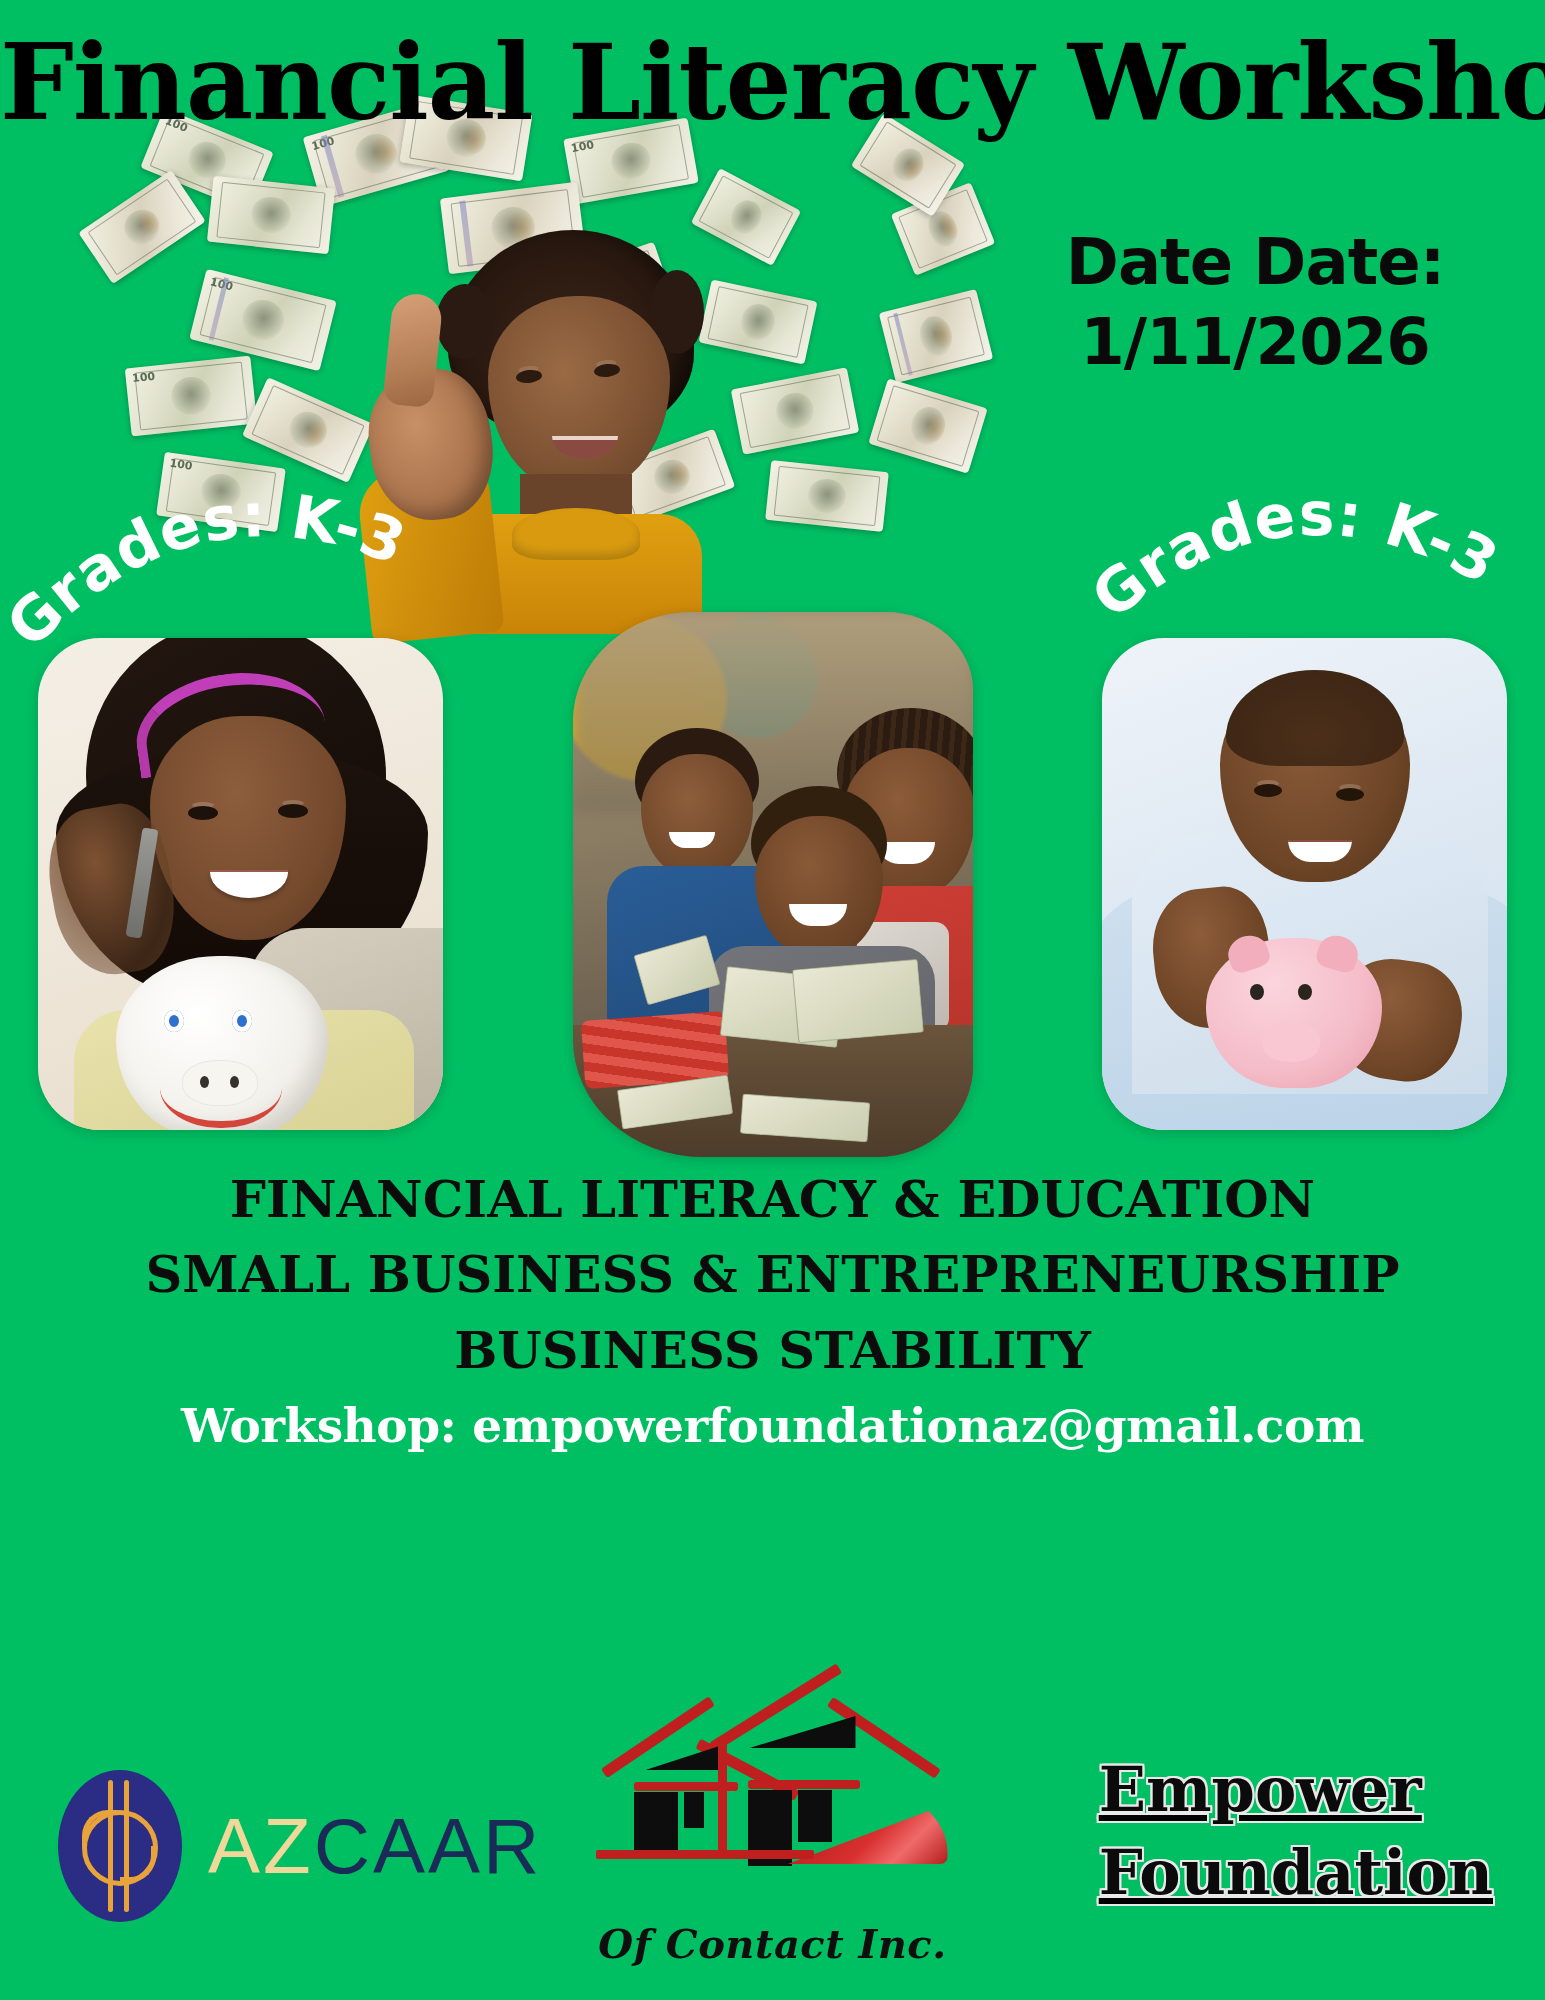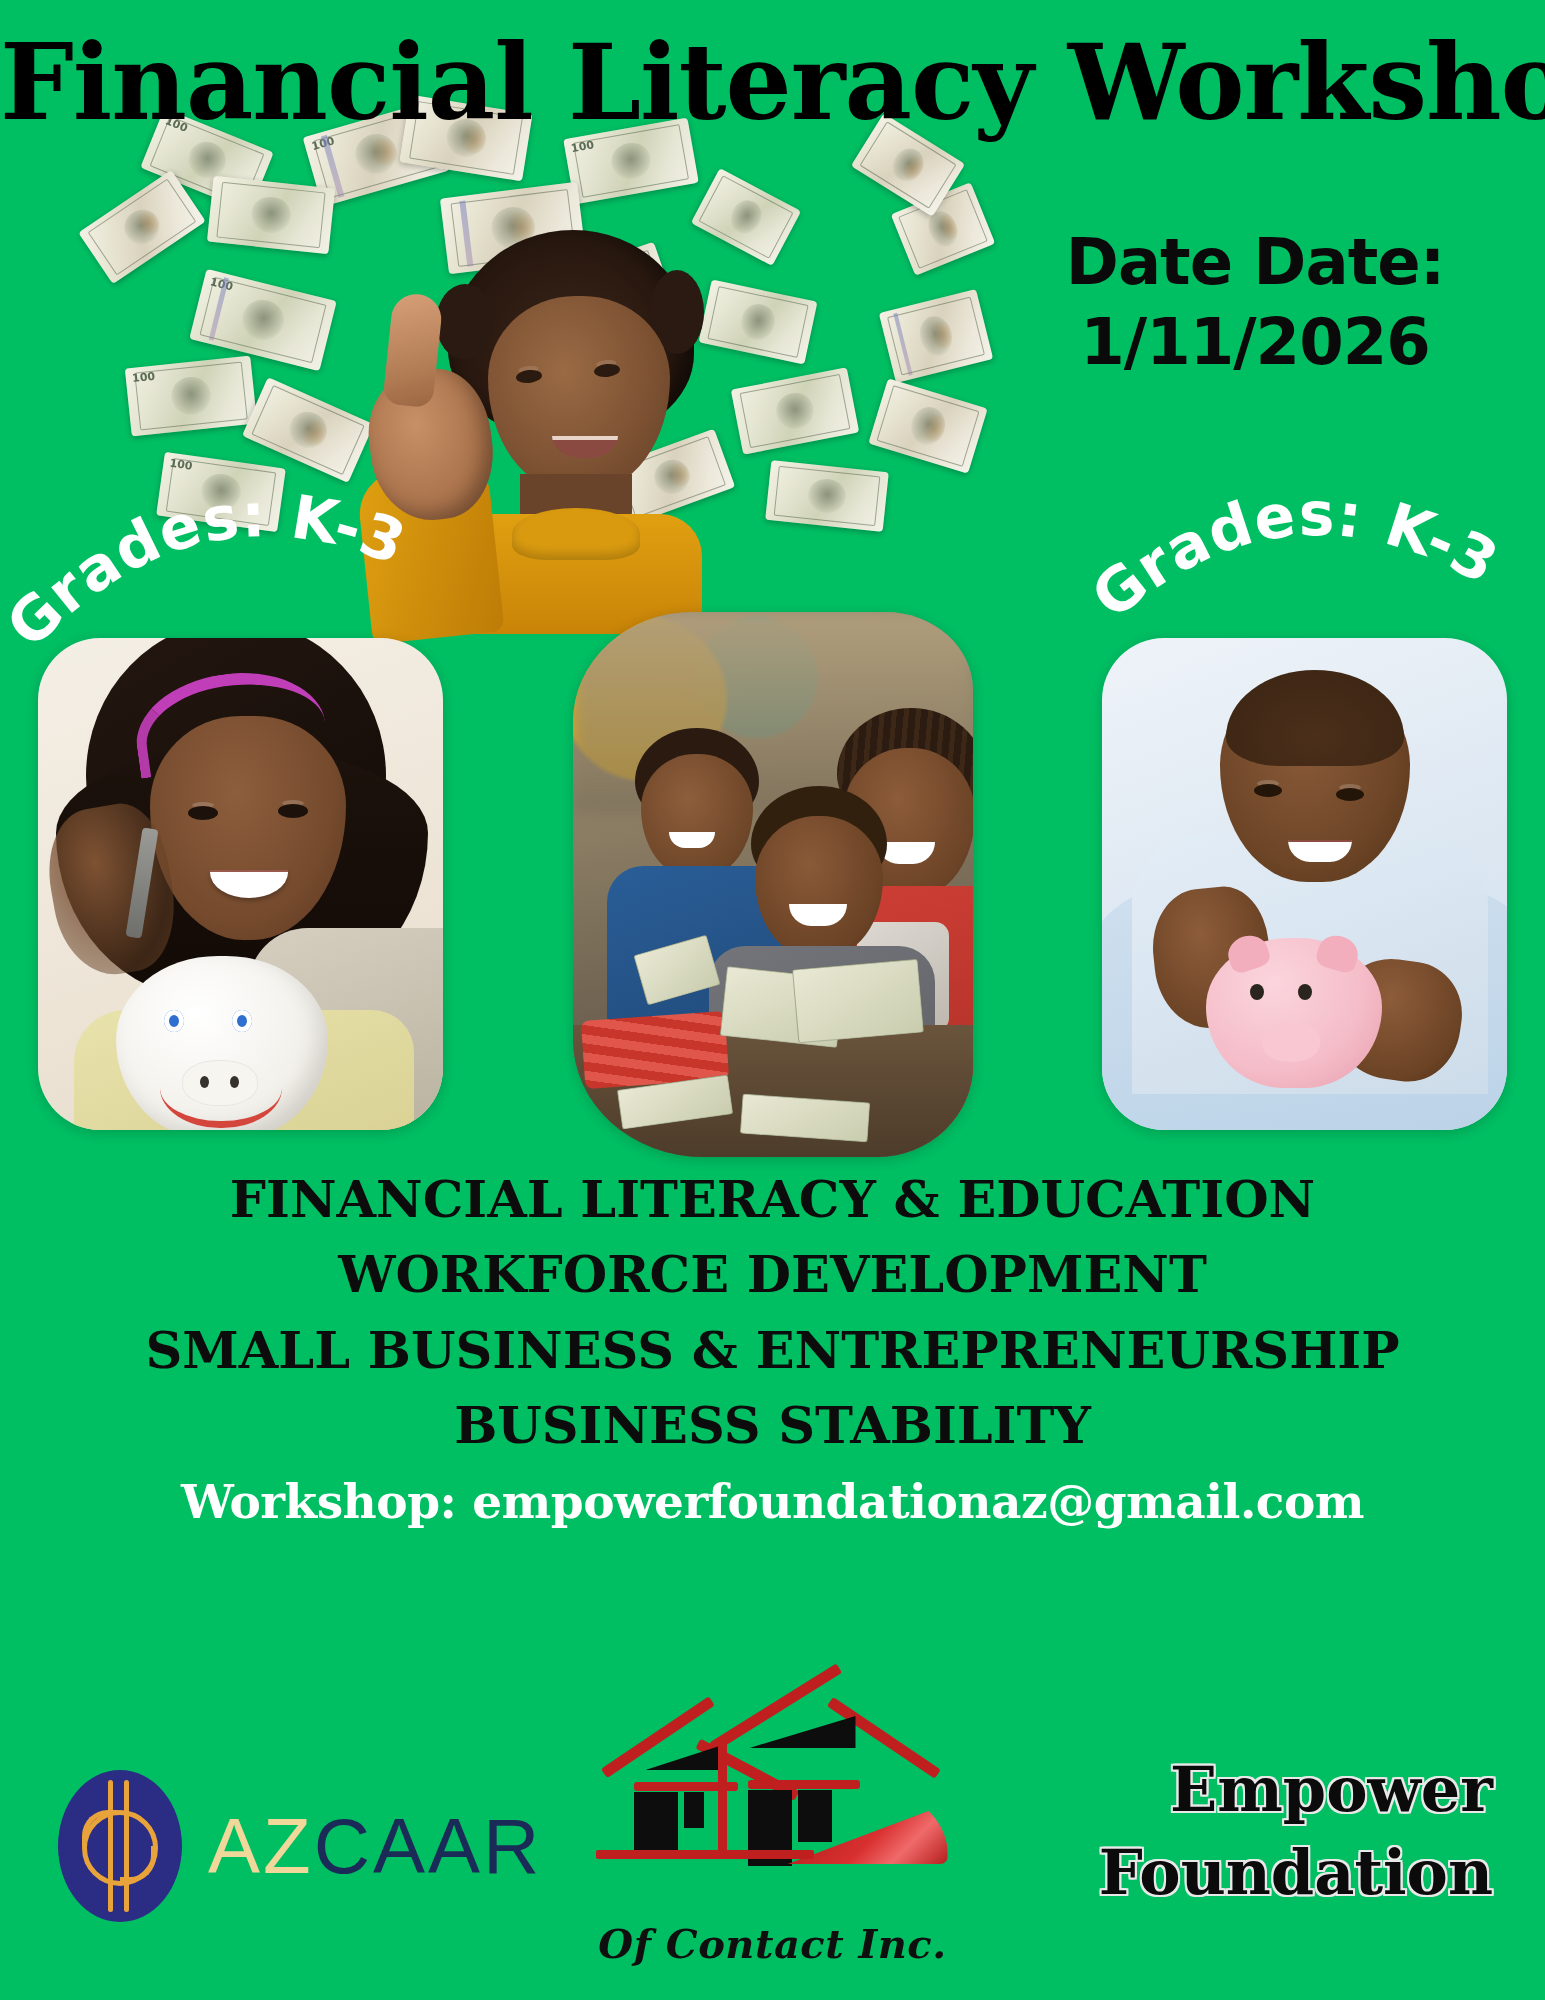--- a/index.html
+++ b/index.html
@@ -481,21 +481,22 @@
     position:absolute; left:0; top:238px; width:100%;
     text-align:center;
     font-family:"DejaVu Serif", serif;
     font-style:italic; font-weight:700;
     font-size:40px; color:#0f0f0f; letter-spacing:0.5px;
   }
 
   
   #empower-logo{
     position:absolute; right:52px; bottom:86px;
-    text-align:right;
+    text-align:left;
+    text-decoration:underline;
   }
   #empower-logo div{
     font-family:"DejaVu Serif", serif;
     font-weight:700; font-size:62px; line-height:1.34;
     color:#0b0b0b;
     text-shadow:
       -2px -2px 0 #e9e9e9,  2px -2px 0 #e9e9e9,
       -2px  2px 0 #e9e9e9,  2px  2px 0 #e9e9e9,
        0   -2px 0 #e9e9e9,  0    2px 0 #e9e9e9,
       -2px  0   0 #e9e9e9,  2px  0   0 #e9e9e9;
@@ -682,21 +683,20 @@
       <span class="ear l"></span>
         <span class="ear r"></span>
       <span class="peye l"></span>
         <span class="peye r"></span>
       <span class="snout"></span>
     </div>
   </div>
 
   <div id="body-text">
     <div class="bt-item">FINANCIAL LITERACY &amp; EDUCATION</div>
-    <div class="bt-item">WORKFORCE DEVELOPMENT</div>
     <div class="bt-item">SMALL BUSINESS &amp; ENTREPRENEURSHIP</div>
     <div class="bt-item">BUSINESS STABILITY</div>
     <div id="contact-line">Workshop: empowerfoundationaz@gmail.com</div>
   </div>
 
   <div id="footer">
 
     <div id="azcaar-logo">
       <div id="azcaar-mark">
         <span class="ring"></span>

